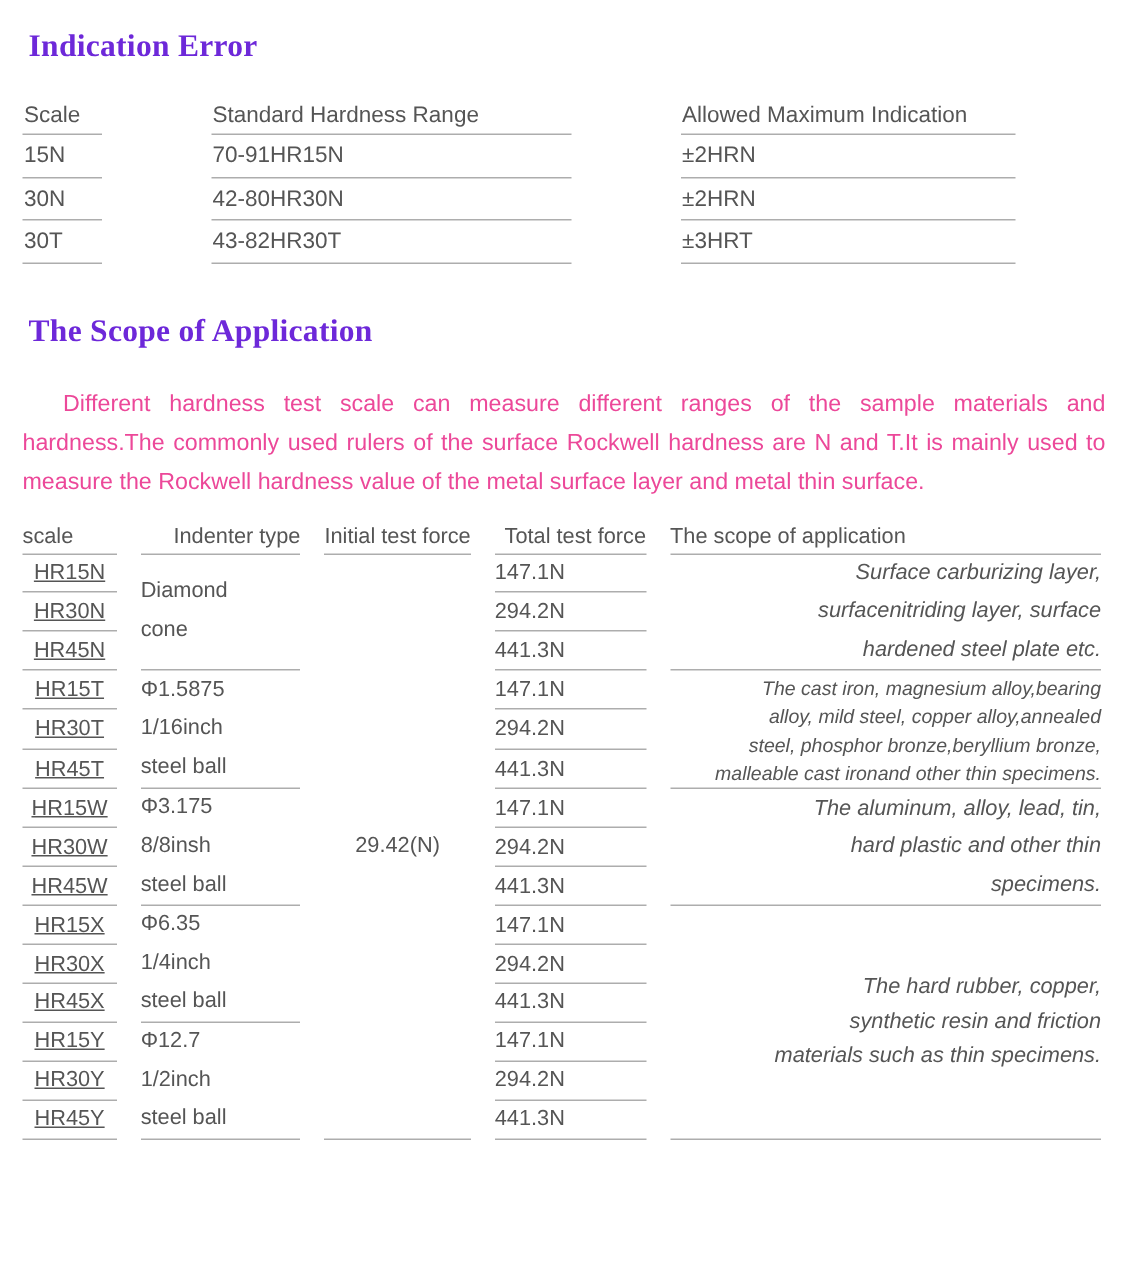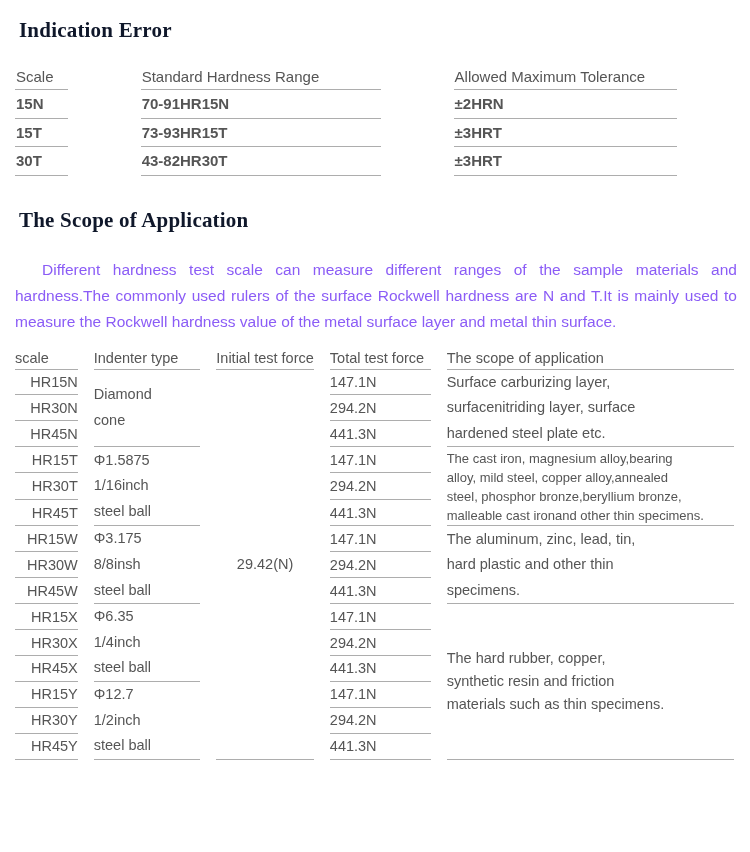--- a/index.html
+++ b/index.html
@@ -12,21 +12,21 @@
     height: 852px;
     overflow: hidden;
     font-family: "Liberation Sans", sans-serif;
     color: #555555;
     position: relative;
   }
   .doc-title {
     font-family: "Liberation Serif", serif;
     font-weight: 700;
     font-size: 21px;
-    color: #0f172a;
+    color: #6d28d9;
     margin: 0;
     letter-spacing: 0.2px;
   }
   #title1 { padding: 18px 0 0 19px; }
   #title2 { padding: 32px 0 0 19px; }
 
   
   table.t1 {
     border-collapse: separate;
     border-spacing: 73px 0;
@@ -37,31 +37,31 @@
     border-bottom: 1px solid #adadad;
     font-weight: normal;
     text-align: left;
     padding: 0 0 0 1px;
     font-size: 15px;
     color: #555555;
     white-space: nowrap;
     vertical-align: middle;
   }
   table.t1 th { height: 26px; }
-  table.t1 td { height: 27.5px; font-weight: bold; }
+  table.t1 td { height: 27.5px; }
 
   
   .para {
     margin: 24px 13px 0 15px;
     width: 722px;
     font-size: 15.5px;
     line-height: 26px;
     text-align: justify;
     text-indent: 27px;
-    color: #8b5cf6;
+    color: #ec4899;
   }
 
   
   table.t2 {
     border-collapse: separate;
     border-spacing: 16px 0;
     table-layout: fixed;
     margin: 13px 0 0 -1px;
   }
   table.t2 th, table.t2 td {
@@ -70,50 +70,52 @@
     font-size: 14.5px;
     color: #555555;
     vertical-align: middle;
   }
   table.t2 th {
     height: 21px;
     border-bottom: 1px solid #adadad;
     white-space: nowrap;
     text-align: left;
   }
-  table.t2 th.h-center { text-align: left; }
+  table.t2 th.h-center { text-align: right; }
   .bb { border-bottom: 1px solid #adadad; }
   .c-scale {
-    text-align: right;
+    text-align: center;
     padding-left: 1px;
     height: 24.6px;
     white-space: nowrap;
+    text-decoration: underline;
   }
   .c-force {
     text-align: left;
     height: 24.6px;
     white-space: nowrap;
   }
   .c-ind {
     text-align: left;
     white-space: pre-line;
     line-height: 25.6px;
     vertical-align: middle;
   }
   .c-itf {
     text-align: center;
     vertical-align: middle;
     white-space: nowrap;
   }
   .c-scope {
-    text-align: left;
+    text-align: right;
     white-space: pre-line;
     vertical-align: top;
     line-height: 25.5px;
     padding-left: 1px;
+    font-style: italic;
   }
   .c-scope.dense {
     font-size: 13px;
     line-height: 19.1px;
     padding-top: 2px;
   }
   .c-scope.vmid {
     vertical-align: middle;
     line-height: 23px;
   }
@@ -126,31 +128,31 @@
 <table class="t1">
   <colgroup>
     <col style="width:60px">
       <col style="width:272px">
       <col style="width:240px">
   </colgroup>
   <tbody>
       <tr>
     <th>Scale</th>
     <th>Standard Hardness Range</th>
-    <th>Allowed Maximum Tolerance</th>
+    <th>Allowed Maximum Indication</th>
   </tr>
   <tr>
     <td>15N</td>
     <td>70-91HR15N</td>
     <td>±2HRN</td>
   </tr>
   <tr>
-    <td>15T</td>
-    <td>73-93HR15T</td>
-    <td>±3HRT</td>
+    <td>30N</td>
+    <td>42-80HR30N</td>
+    <td>±2HRN</td>
   </tr>
   <tr>
     <td>30T</td>
     <td>43-82HR30T</td>
     <td>±3HRT</td>
   </tr>
 </tbody>
   </table>
 
 <h2 id="title2" class="doc-title">The Scope of Application</h2>
@@ -212,21 +214,21 @@
     <td class="c-scale bb">HR45T</td>
     <td class="c-force bb">441.3N</td>
   </tr>
 
   <tr>
     <td class="c-scale bb">HR15W</td>
     <td class="c-ind bb" rowspan="3">Φ3.175
 8/8insh
 steel ball</td>
     <td class="c-force bb">147.1N</td>
-    <td class="c-scope bb" rowspan="3">The aluminum, zinc, lead, tin,
+    <td class="c-scope bb" rowspan="3">The aluminum, alloy, lead, tin,
 hard plastic and other thin
 specimens.</td>
   </tr>
   <tr>
     <td class="c-scale bb">HR30W</td>
     <td class="c-force bb">294.2N</td>
   </tr>
   <tr>
     <td class="c-scale bb">HR45W</td>
     <td class="c-force bb">441.3N</td>

